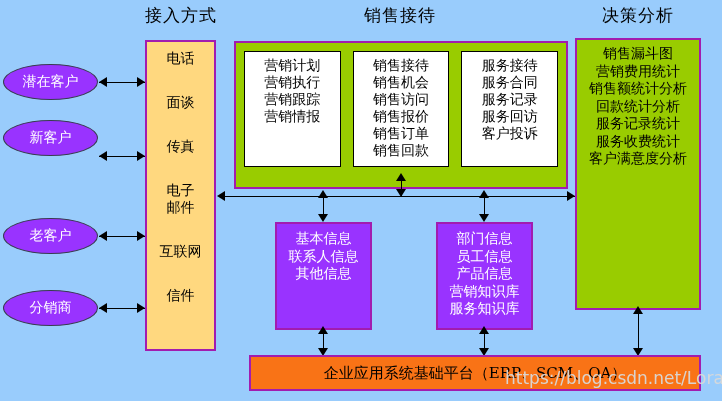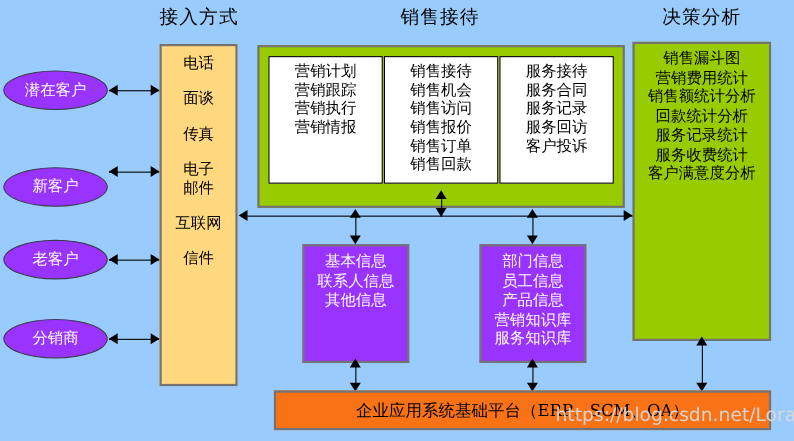--- a/index.html
+++ b/index.html
@@ -15,21 +15,21 @@
   
   .title{
     position:absolute;
     color:#000;
     font-size:17px;
     font-weight:normal;
     letter-spacing:1px;
     white-space:nowrap;
     text-align:center;
   }
-  .box{position:absolute;box-sizing:border-box;border:2px solid #737373;}
+  .box{position:absolute;box-sizing:border-box;border:2px solid #a21caf;gap:12px;}
 
   
   .ellipse{
     position:absolute;
     width:95px;height:36px;
     border:1.5px solid #3a3a50;
     border-radius:50%;
     background:#9933ff;
     color:#ffffff;
     font-size:14px;
@@ -123,21 +123,21 @@
 
 <div class="stage">
 
   <div class="title" style="left:145px;top:4px;width:72px;">接入方式</div>
   <div class="title" style="left:335px;top:4px;width:130px;">销售接待</div>
   <div class="title" style="left:575px;top:4px;width:126px;">决策分析</div>
 
   <div class="ellipse" style="left:3px;top:64px;">
     <span>潜在客户</span>
   </div>
-  <div class="ellipse" style="left:3px;top:152px;">
+  <div class="ellipse" style="left:3px;top:120px;">
     <span>新客户</span>
   </div>
   <div class="ellipse" style="left:3px;top:218px;">
     <span>老客户</span>
   </div>
   <div class="ellipse" style="left:3px;top:290px;">
     <span>分销商</span>
   </div>
 
   <div class="hline" style="left:99px;top:82px;width:46px;"></div>
@@ -161,22 +161,22 @@
     <div class="ch">面谈</div>
     <div class="ch">传真</div>
     <div class="ch" style="width:40px;">电子<br>邮件</div>
     <div class="ch">互联网</div>
     <div class="ch">信件</div>
   </div>
 
   <div class="box" id="process-box">
     <div class="proc-col">
       <div>营销计划</div>
+      <div>营销执行</div>
       <div>营销跟踪</div>
-      <div>营销执行</div>
       <div>营销情报</div>
     </div>
     <div class="proc-col">
       <div>销售接待</div>
       <div>销售机会</div>
       <div>销售访问</div>
       <div>销售报价</div>
       <div>销售订单</div>
       <div>销售回款</div>
     </div>

